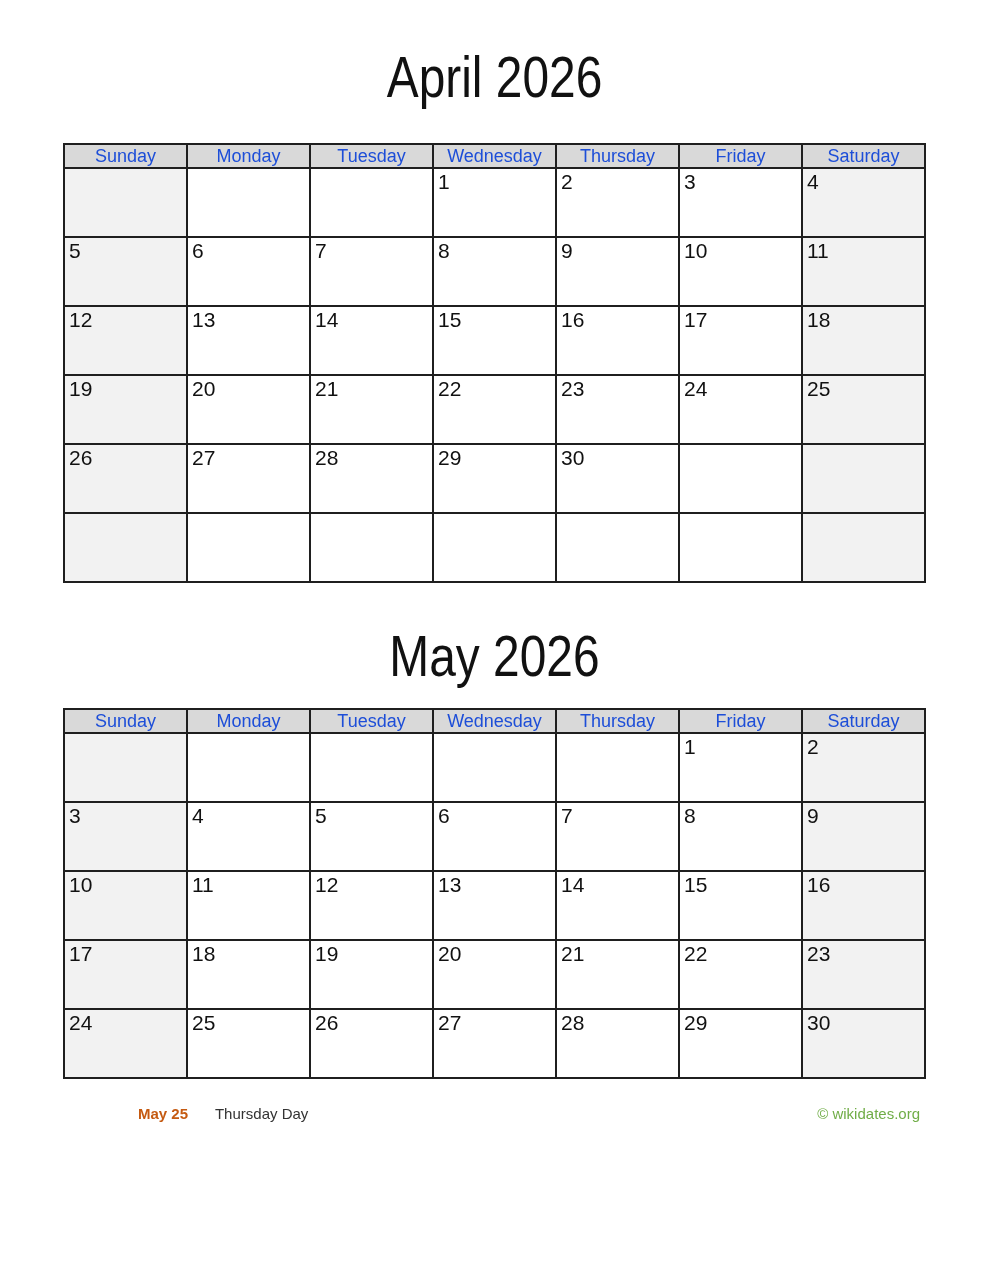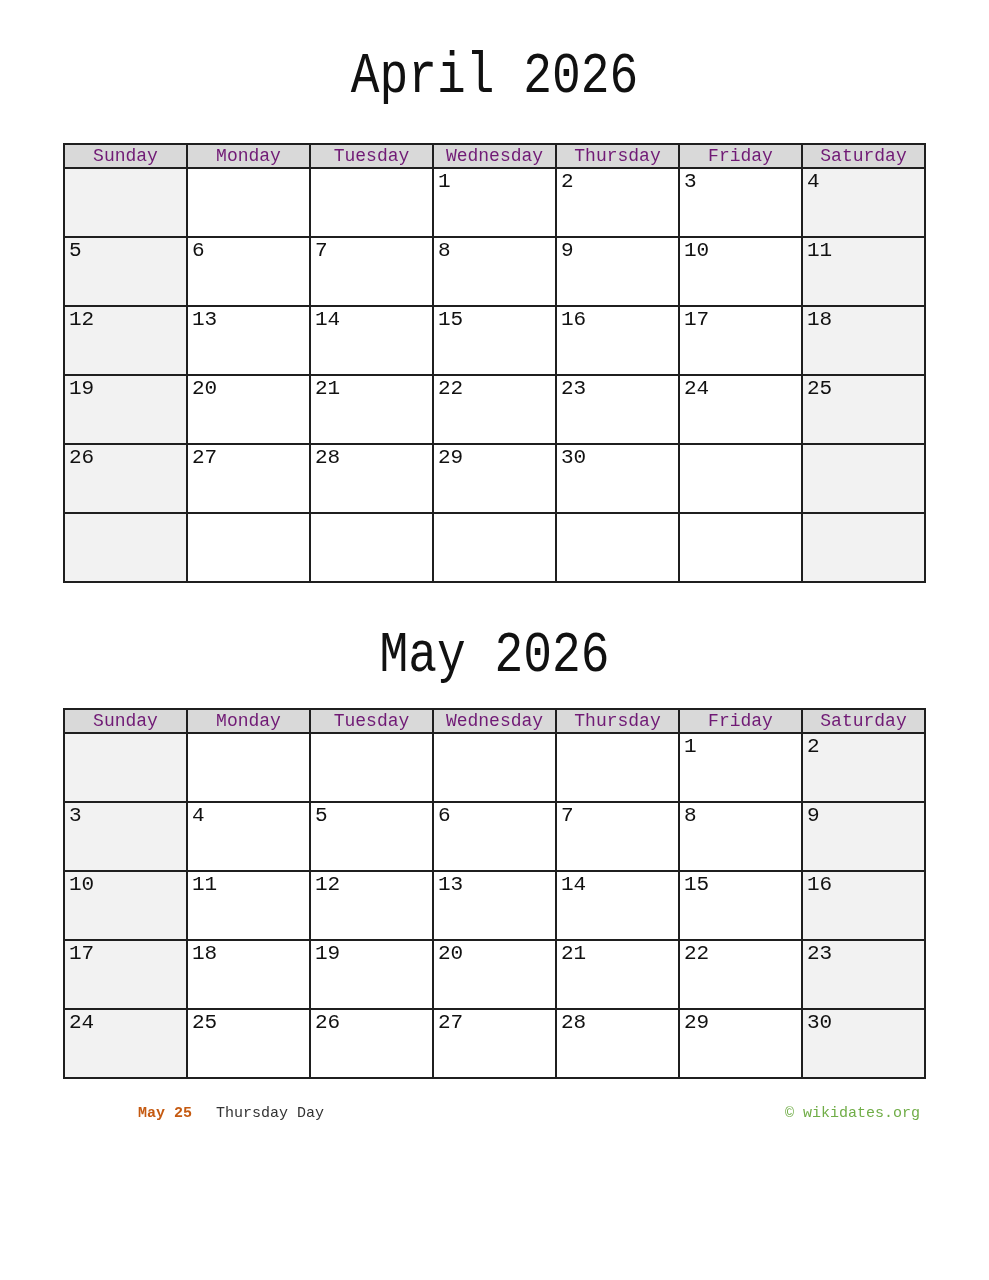--- a/index.html
+++ b/index.html
@@ -8,21 +8,20 @@
     background: #ffffff;
     font-family: "Liberation Sans", sans-serif;
   }
   body {
     width: 989px;
     min-height: 1280px;
   }
   .page {
     width: 863px;
     margin: 0 auto;
-    font-family: Liberation Mono, monospace;
   }
   .month-title {
     margin: 46px 0 0 0;
     text-align: center;
     font-size: 57px;
     line-height: 62px;
     font-weight: 400;
     color: #111111;
     letter-spacing: 0;
     transform: scaleX(0.84);
@@ -39,21 +38,21 @@
   }
   .month--may table.cal {
     margin-top: 21px;
   }
   table.cal th {
     background: var(--header-bg, #d9d9d9);
     border: 2px solid var(--border, #1f1f1f);
     height: 22px;
     font-size: 18px;
     font-weight: 400;
-    color: #701a75;
+    color: #1d4ed8;
     text-align: center;
     padding: 0;
   }
   table.cal td {
     border: 2px solid var(--border, #1f1f1f);
     height: 67px;
     vertical-align: top;
     background: #ffffff;
     padding: 0;
   }
@@ -72,21 +71,21 @@
     justify-content: space-between;
     align-items: baseline;
     margin-top: 26px;
     padding: 0 6px 0 75px;
     font-size: 15px;
     line-height: 18px;
   }
   .holiday-date {
     color: var(--holiday, #c55a11);
     font-weight: 700;
-    margin-right: 15px;
+    margin-right: 23px;
   }
   .holiday-name {
     color: var(--holiday-text, #333333);
   }
   .copyright {
     color: var(--copyright, #70ad47);
     text-decoration: none;
     cursor: pointer;
     margin-left: 20px;
   }

